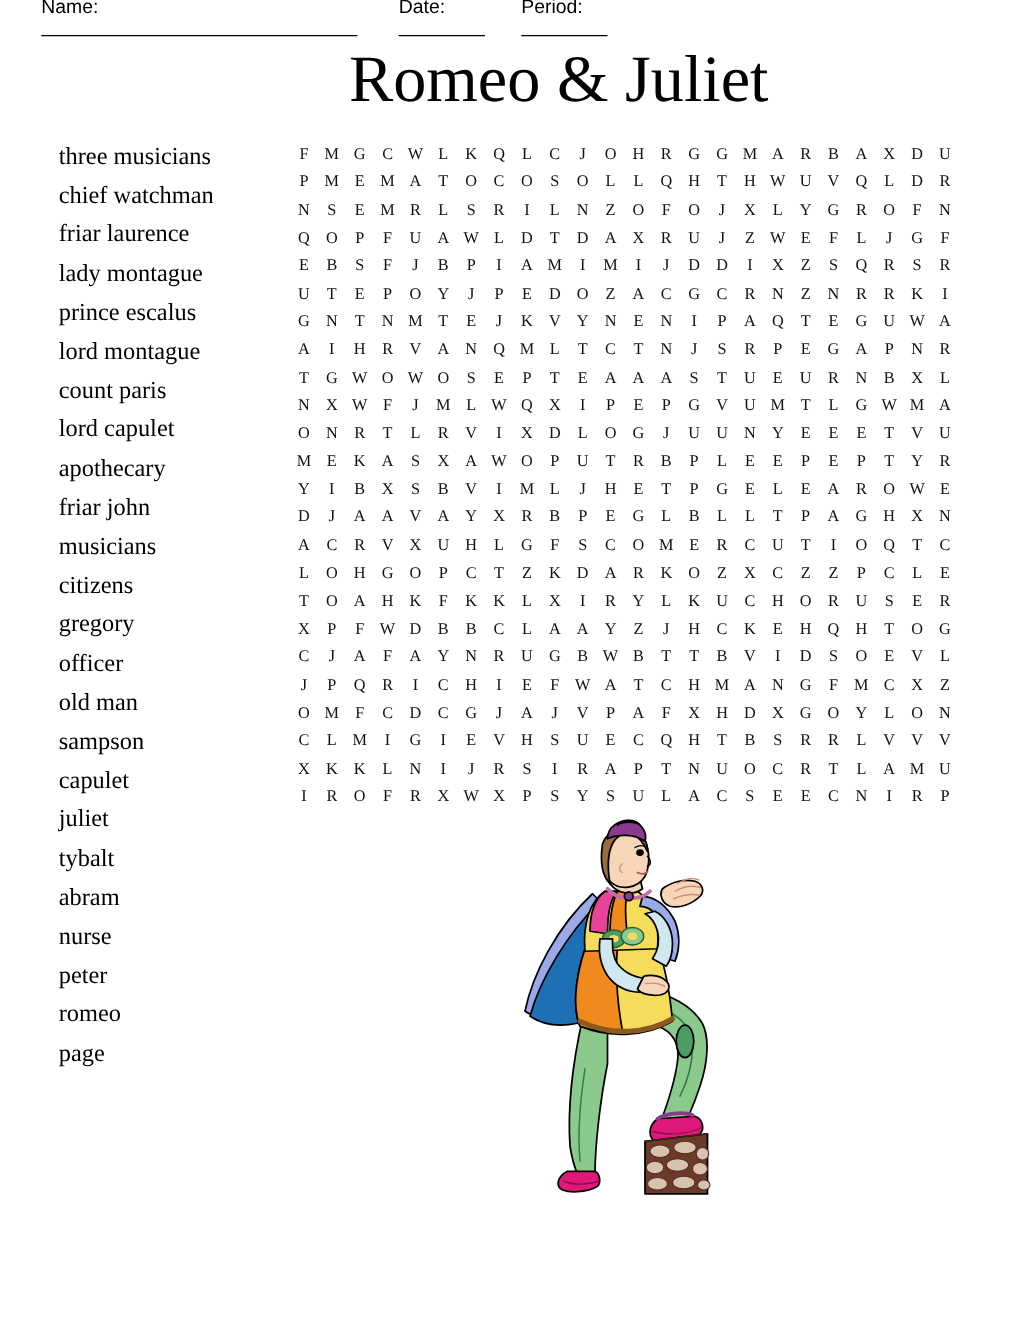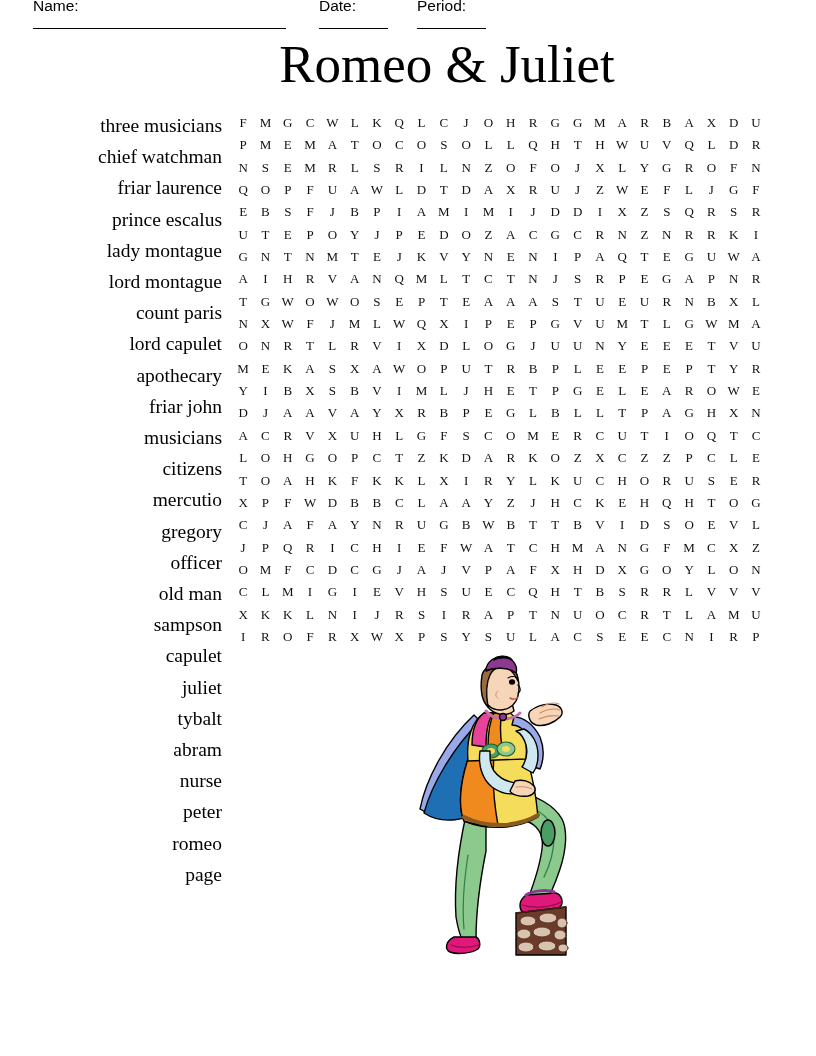--- a/index.html
+++ b/index.html
@@ -71,21 +71,20 @@
   }
 
   
   .word-list {
     position: absolute;
     left: 47px;
     top: 110px;
     width: 175px;
     display: flex;
     flex-direction: column;
-    align-items: flex-end;
   }
   .word-item {
     font-family: "Liberation Serif", serif;
     font-size: 19.5px;
     line-height: 31.2px;
     color: #000;
     white-space: nowrap;
   }
 
   
@@ -140,30 +139,29 @@
     <span class="blank-line blank-period"></span>
   </span>
 </div>
 
 <div class="puzzle-title">Romeo &amp; Juliet</div>
 
 <div class="word-list">
     <div class="word-item">three musicians</div>
     <div class="word-item">chief watchman</div>
     <div class="word-item">friar laurence</div>
+    <div class="word-item">lady montague</div>
     <div class="word-item">prince escalus</div>
-    <div class="word-item">lady montague</div>
     <div class="word-item">lord montague</div>
     <div class="word-item">count paris</div>
     <div class="word-item">lord capulet</div>
     <div class="word-item">apothecary</div>
     <div class="word-item">friar john</div>
     <div class="word-item">musicians</div>
     <div class="word-item">citizens</div>
-    <div class="word-item">mercutio</div>
     <div class="word-item">gregory</div>
     <div class="word-item">officer</div>
     <div class="word-item">old man</div>
     <div class="word-item">sampson</div>
     <div class="word-item">capulet</div>
     <div class="word-item">juliet</div>
     <div class="word-item">tybalt</div>
     <div class="word-item">abram</div>
     <div class="word-item">nurse</div>
     <div class="word-item">peter</div>

